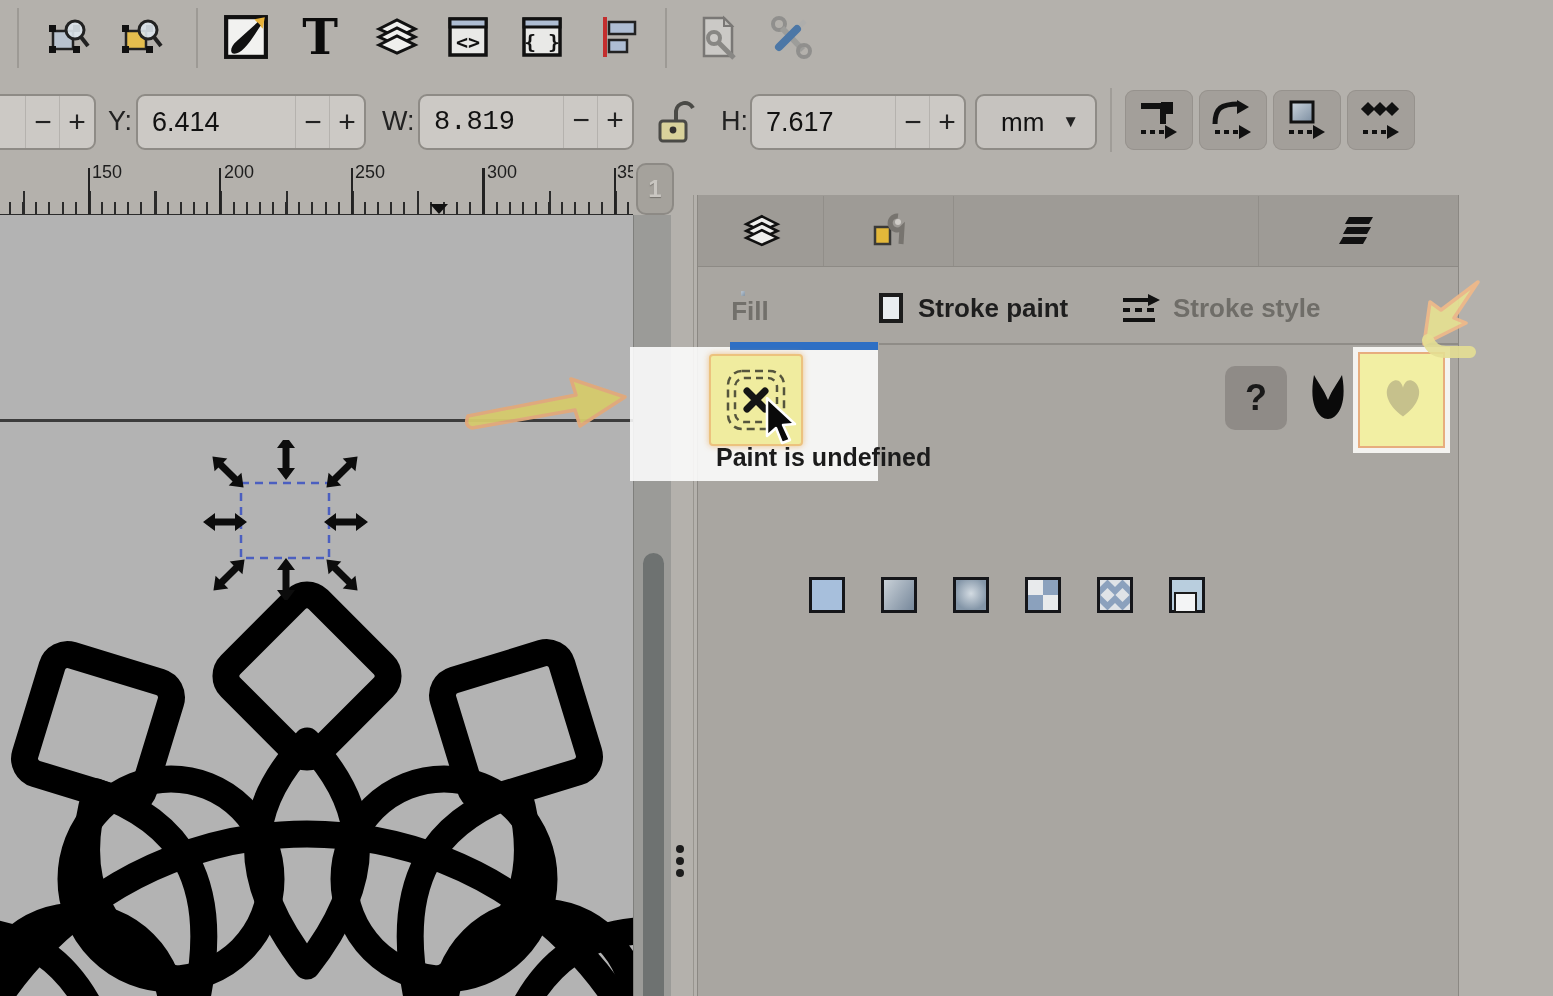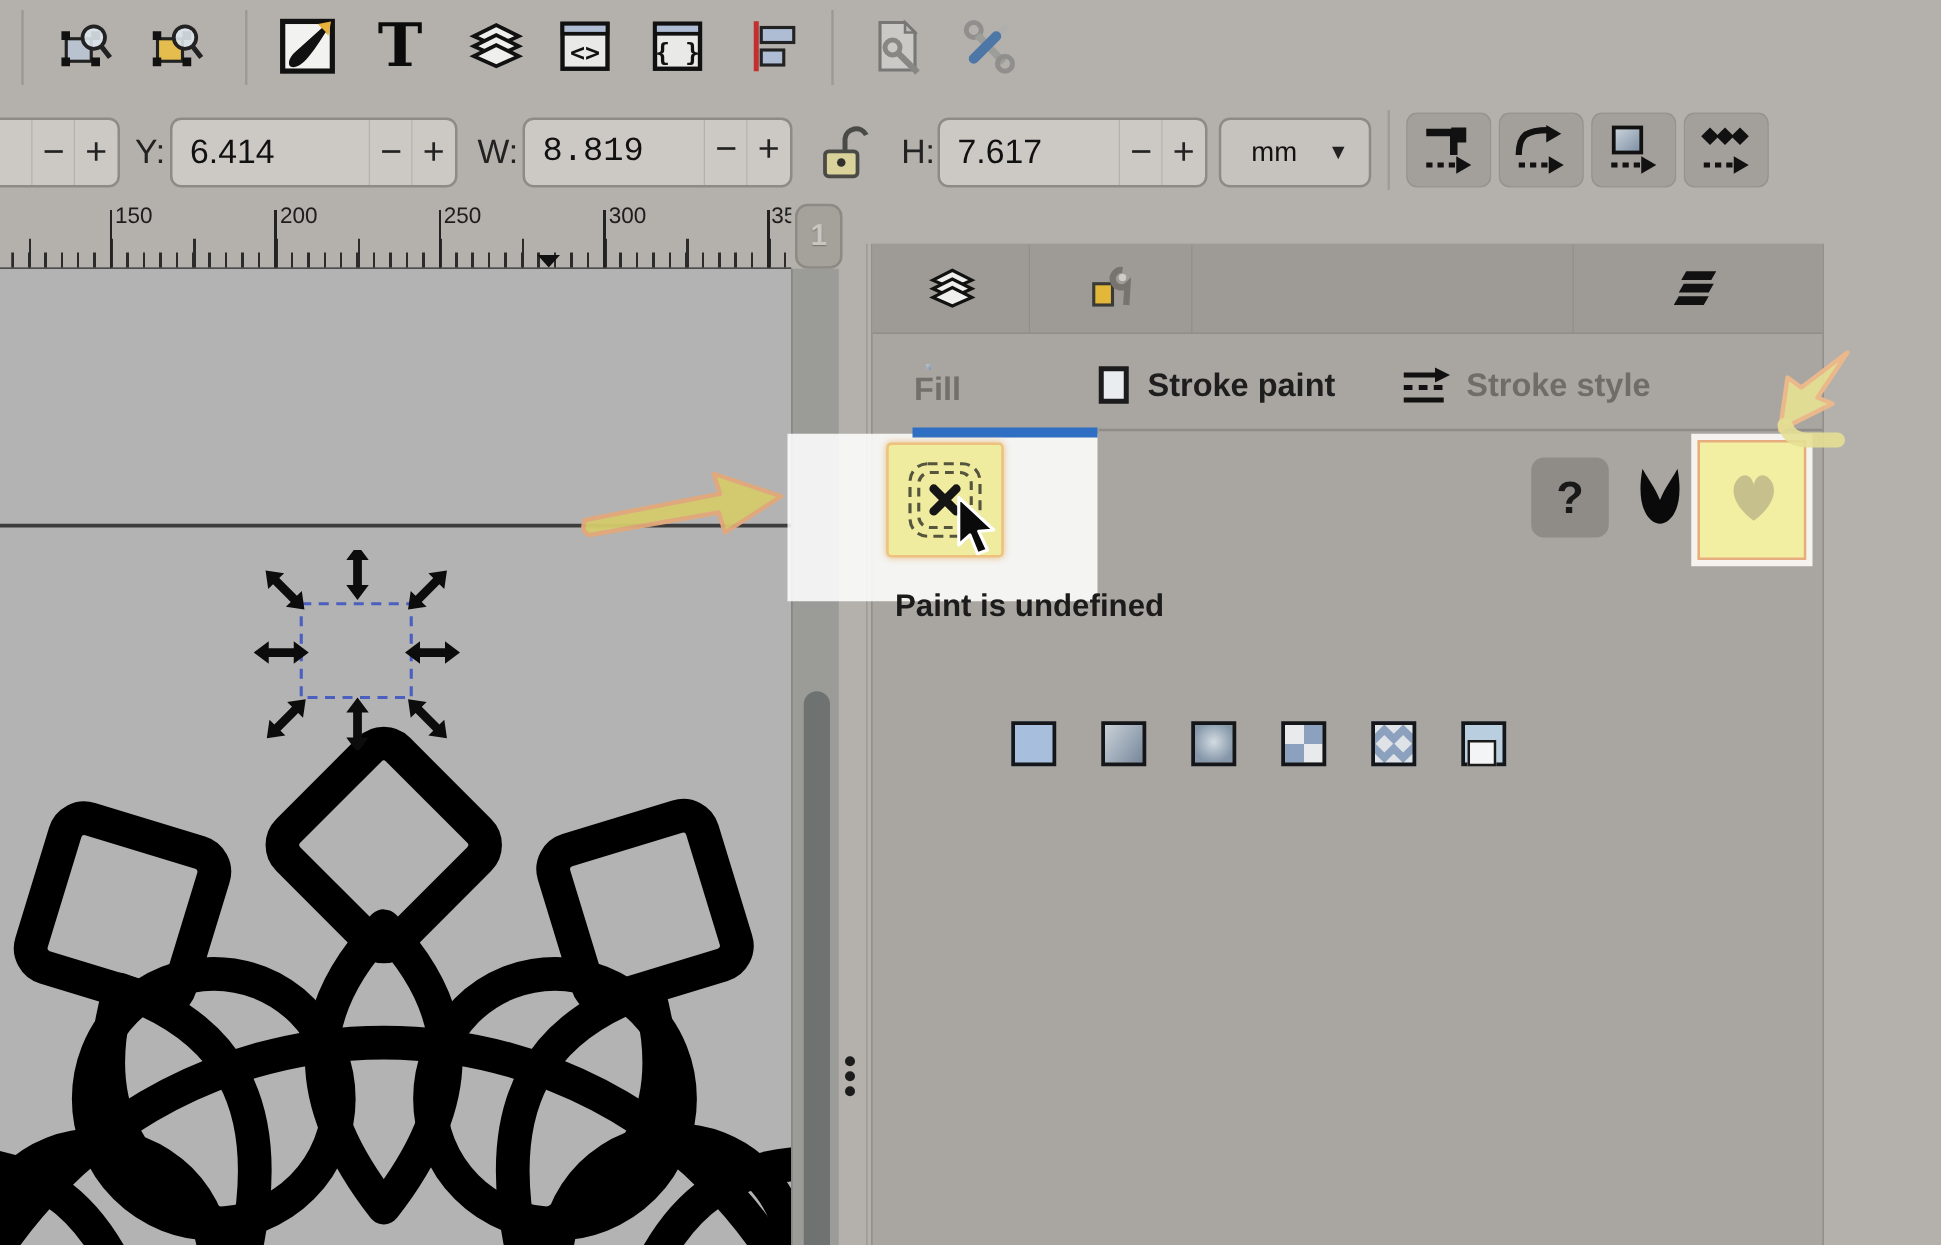--- a/index.html
+++ b/index.html
@@ -152,21 +152,21 @@
       <circle cx="17" cy="33" r="3.4" fill="#33312e"></circle>
     </svg>
   </div>
   <span class="abs lbl" style="left:721px;top:28px;">H:</span>
   <div class="abs field" style="left:750px;top:16px;width:212px;height:52px;">
     <span class="val">7.617</span>
     <div class="spin" style="right:34px;">−</div>
     <div class="spin" style="right:0;">+</div>
   </div>
   <div class="abs field" style="left:975px;top:16px;width:118px;height:52px;background:#c6c3bf;">
-    <span class="val" style="left:24px;font-size:22px;">mm</span>
+    <span class="val" style="left:24px;font-size:26px;">mm</span>
     <span class="abs" style="right:16px;top:16px;font-size:17px;color:#222;">▼</span>
   </div>
   <div class="abs" style="left:1110px;top:10px;width:2px;height:64px;background:#a09d98;"></div>
 
   <div class="abs togglebtn ico" style="left:1125px;top:12px;width:68px;height:60px;">
     <svg width="44" height="40" viewBox="0 0 44 40">
       <path d="M4,6 H26 V24" fill="none" stroke="#111" stroke-width="6"></path>
       <rect x="24" y="2" width="12" height="12" fill="#111"></rect>
       <line x1="4" y1="32" x2="28" y2="32" stroke="#111" stroke-width="4" stroke-dasharray="5 4"></line>
       <polygon points="28,25 40,32 28,39" fill="#111"></polygon>
@@ -383,21 +383,21 @@
     <rect x="4" y="4" width="56" height="58" rx="14" fill="none" stroke="#55553d" stroke-width="2.5" stroke-dasharray="8 5"></rect>
     <rect x="11" y="11" width="42" height="44" rx="9" fill="none" stroke="#55553d" stroke-width="2.5" stroke-dasharray="7 5"></rect>
     <path d="M23,24 L41,42 M41,24 L23,42" stroke="#151515" stroke-width="7" stroke-linecap="round"></path>
   </svg>
 </div>
 
 <svg class="abs" style="left:763px;top:396px;" width="38" height="54" viewBox="0 0 38 54">
   <path d="M4,2 L4,40 L13,32 L19,47 L27,44 L20,29 L32,28 Z" fill="#0a0a0a" stroke="#fff" stroke-width="2.5" stroke-linejoin="round"></path>
 </svg>
 
-<span class="abs bold" style="left:716px;top:443px;font-size:25px;color:#1b1b1b;margin-top:28px;">Paint is undefined</span>
+<span class="abs bold" style="left:716px;top:443px;font-size:25px;color:#1b1b1b;">Paint is undefined</span>
 
 <svg class="abs" style="left:1412px;top:276px;" width="78" height="88" viewBox="0 0 78 88">
   <path d="M66,6 L42,42 L54,47 L12,68 L18,26 L29,34 Z" fill="#e4df93" stroke="#eeb98a" stroke-width="3.5" stroke-linejoin="round" opacity=".95"></path>
   <path d="M16,64 Q20,76 34,76 L58,76" fill="none" stroke="#e4df93" stroke-width="12" stroke-linecap="round" opacity=".9"></path>
 </svg>
 
 <div class="abs" style="left:1500px;top:160px;width:53px;height:836px;">
   
   
   

